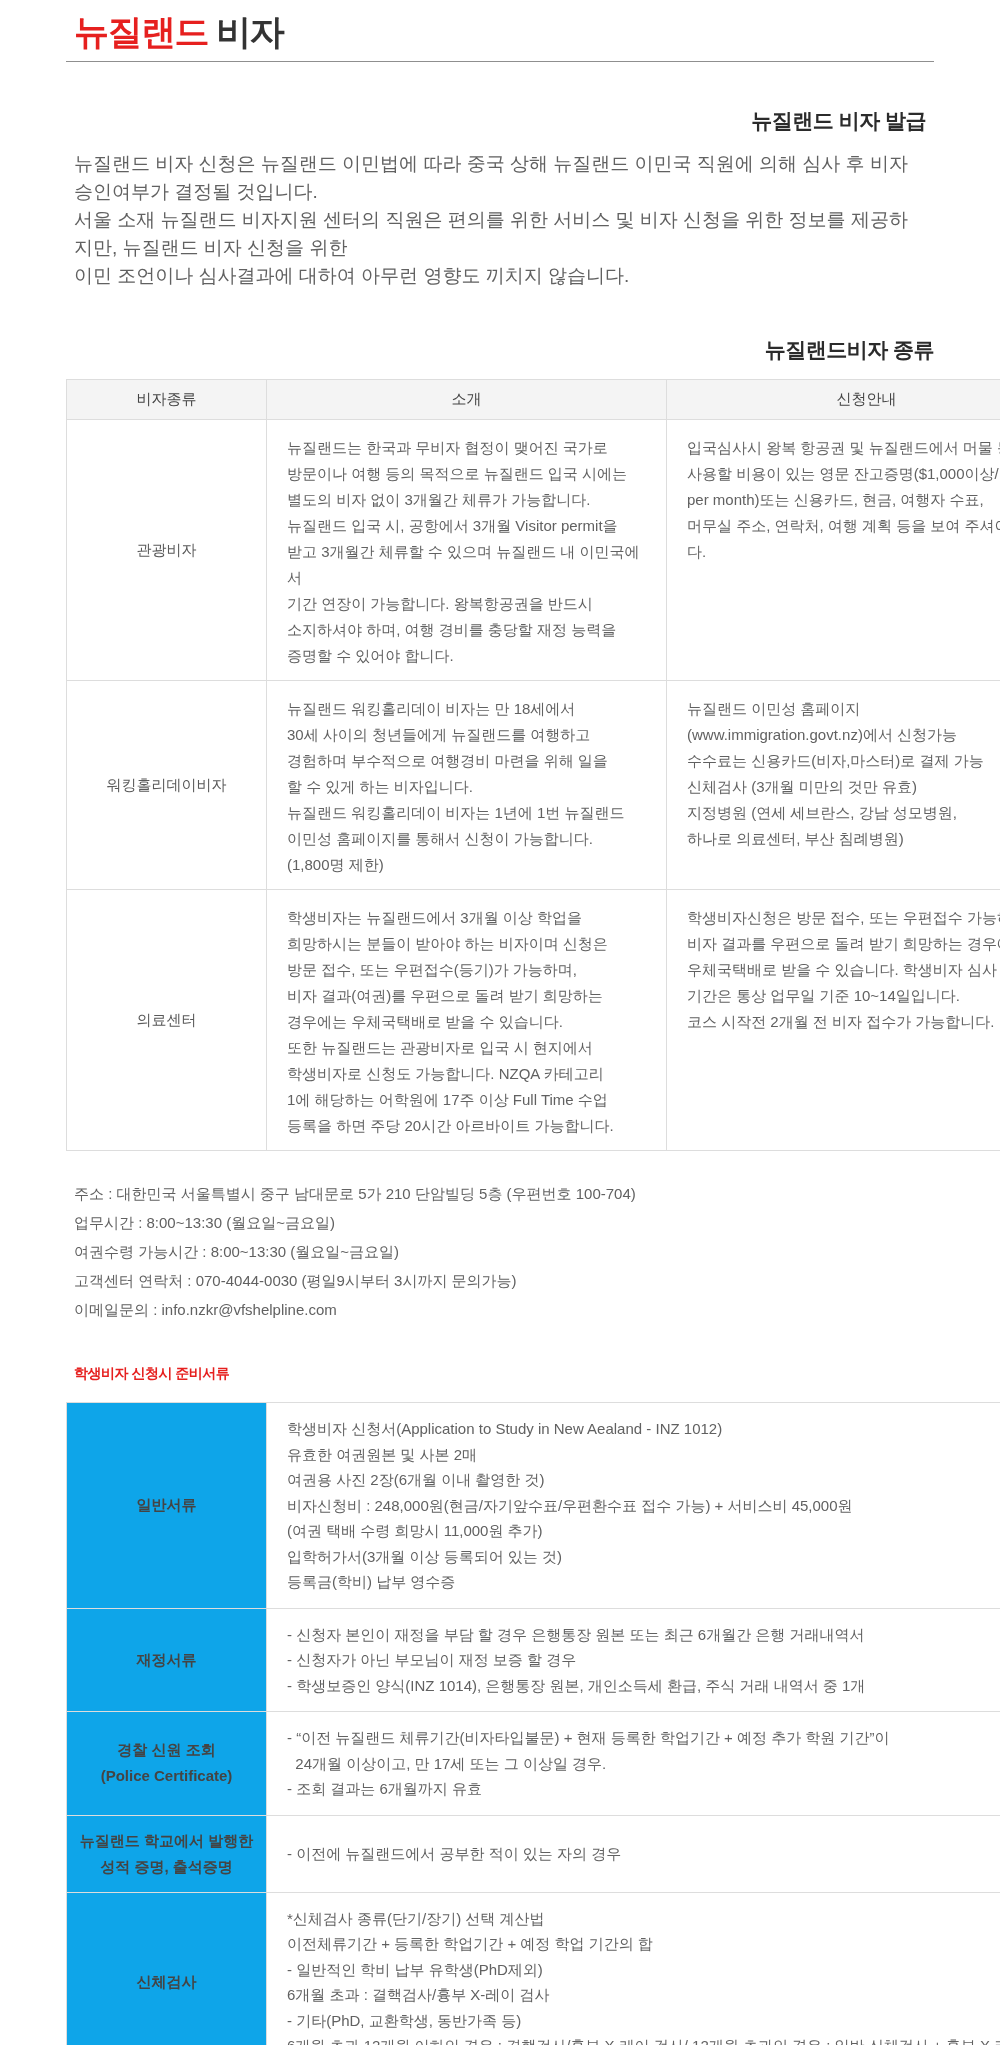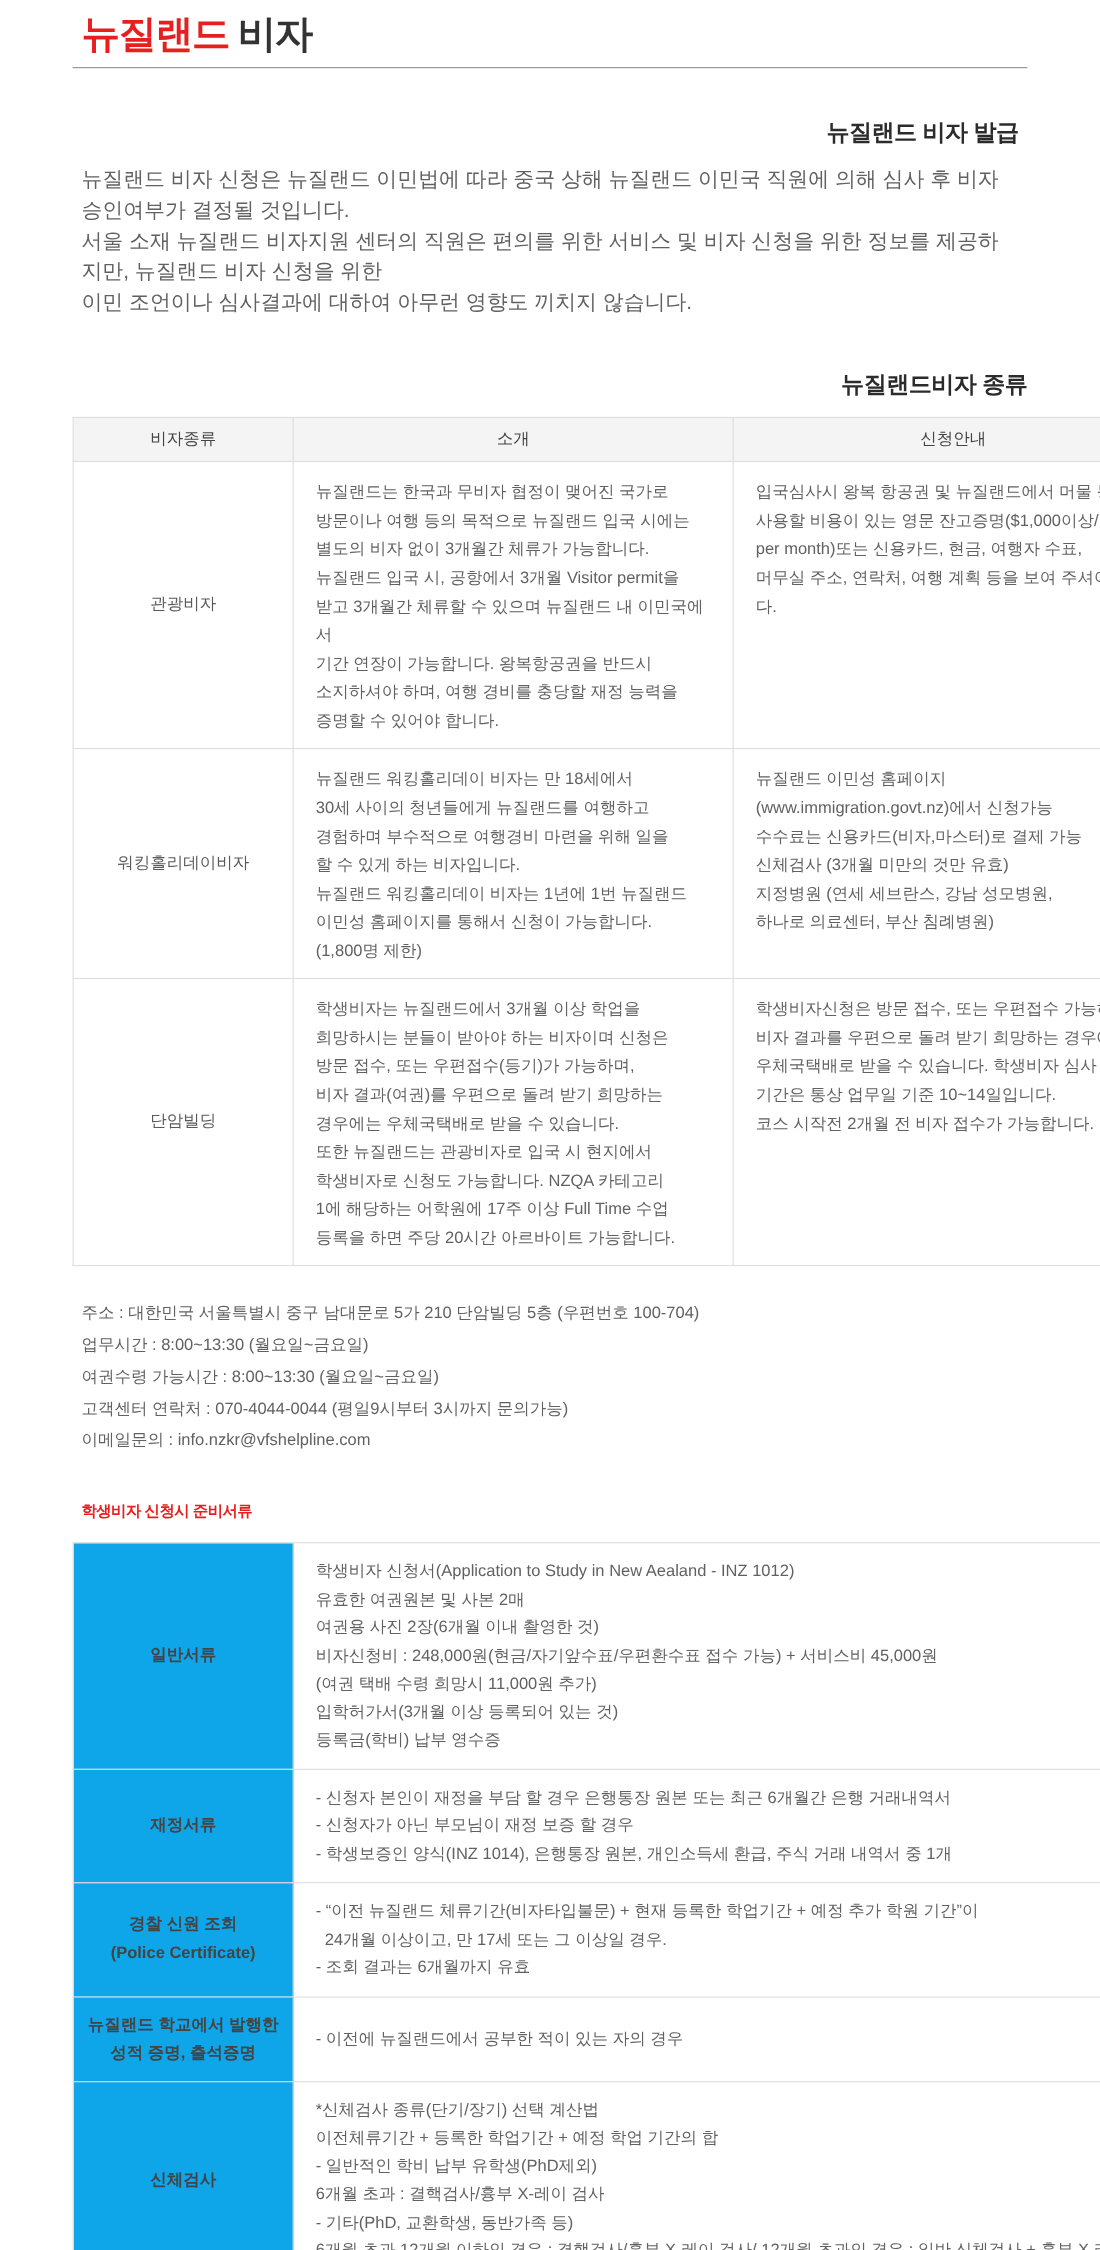--- a/index.html
+++ b/index.html
@@ -105,21 +105,21 @@
 이민성 홈페이지를 통해서 신청이 가능합니다.
 (1,800명 제한)</td>
           <td class="cell-content">뉴질랜드 이민성 홈페이지
 (www.immigration.govt.nz)에서 신청가능
 수수료는 신용카드(비자,마스터)로 결제 가능
 신체검사 (3개월 미만의 것만 유효)
 지정병원 (연세 세브란스, 강남 성모병원,
 하나로 의료센터, 부산 침례병원)</td>
         </tr>
         <tr>
-          <td class="cell-label">단암빌딩</td>
+          <td class="cell-label">의료센터</td>
           <td class="cell-content">학생비자는 뉴질랜드에서 3개월 이상 학업을
 희망하시는 분들이 받아야 하는 비자이며 신청은
 방문 접수, 또는 우편접수(등기)가 가능하며,
 비자 결과(여권)를 우편으로 돌려 받기 희망하는
 경우에는 우체국택배로 받을 수 있습니다.
 또한 뉴질랜드는 관광비자로 입국 시 현지에서
 학생비자로 신청도 가능합니다. NZQA 카테고리
 1에 해당하는 어학원에 17주 이상 Full Time 수업
 등록을 하면 주당 20시간 아르바이트 가능합니다.</td>
           <td class="cell-content">학생비자신청은 방문 접수, 또는 우편접수 가능하며,
@@ -129,21 +129,21 @@
 코스 시작전 2개월 전 비자 접수가 가능합니다.</td>
         </tr>
       </tbody>
     </table>
   </section>
 
   <section class="contact">
     <div class="contact-line">주소 : 대한민국 서울특별시 중구 남대문로 5가 210 단암빌딩 5층 (우편번호 100-704)</div>
     <div class="contact-line">업무시간 : 8:00~13:30 (월요일~금요일)</div>
     <div class="contact-line">여권수령 가능시간 : 8:00~13:30 (월요일~금요일)</div>
-    <div class="contact-line">고객센터 연락처 : 070-4044-0044 (평일9시부터 3시까지 문의가능)</div>
+    <div class="contact-line">고객센터 연락처 : 070-4044-0030 (평일9시부터 3시까지 문의가능)</div>
     <div class="contact-line">이메일문의 : info.nzkr@vfshelpline.com</div>
   </section>
 
   <section class="docs-section">
     <h2 class="red-heading">학생비자 신청시 준비서류</h2>
     <table class="docs">
       <colgroup>
         <col style="width:200px">
         <col style="width:800px">
       </colgroup>

